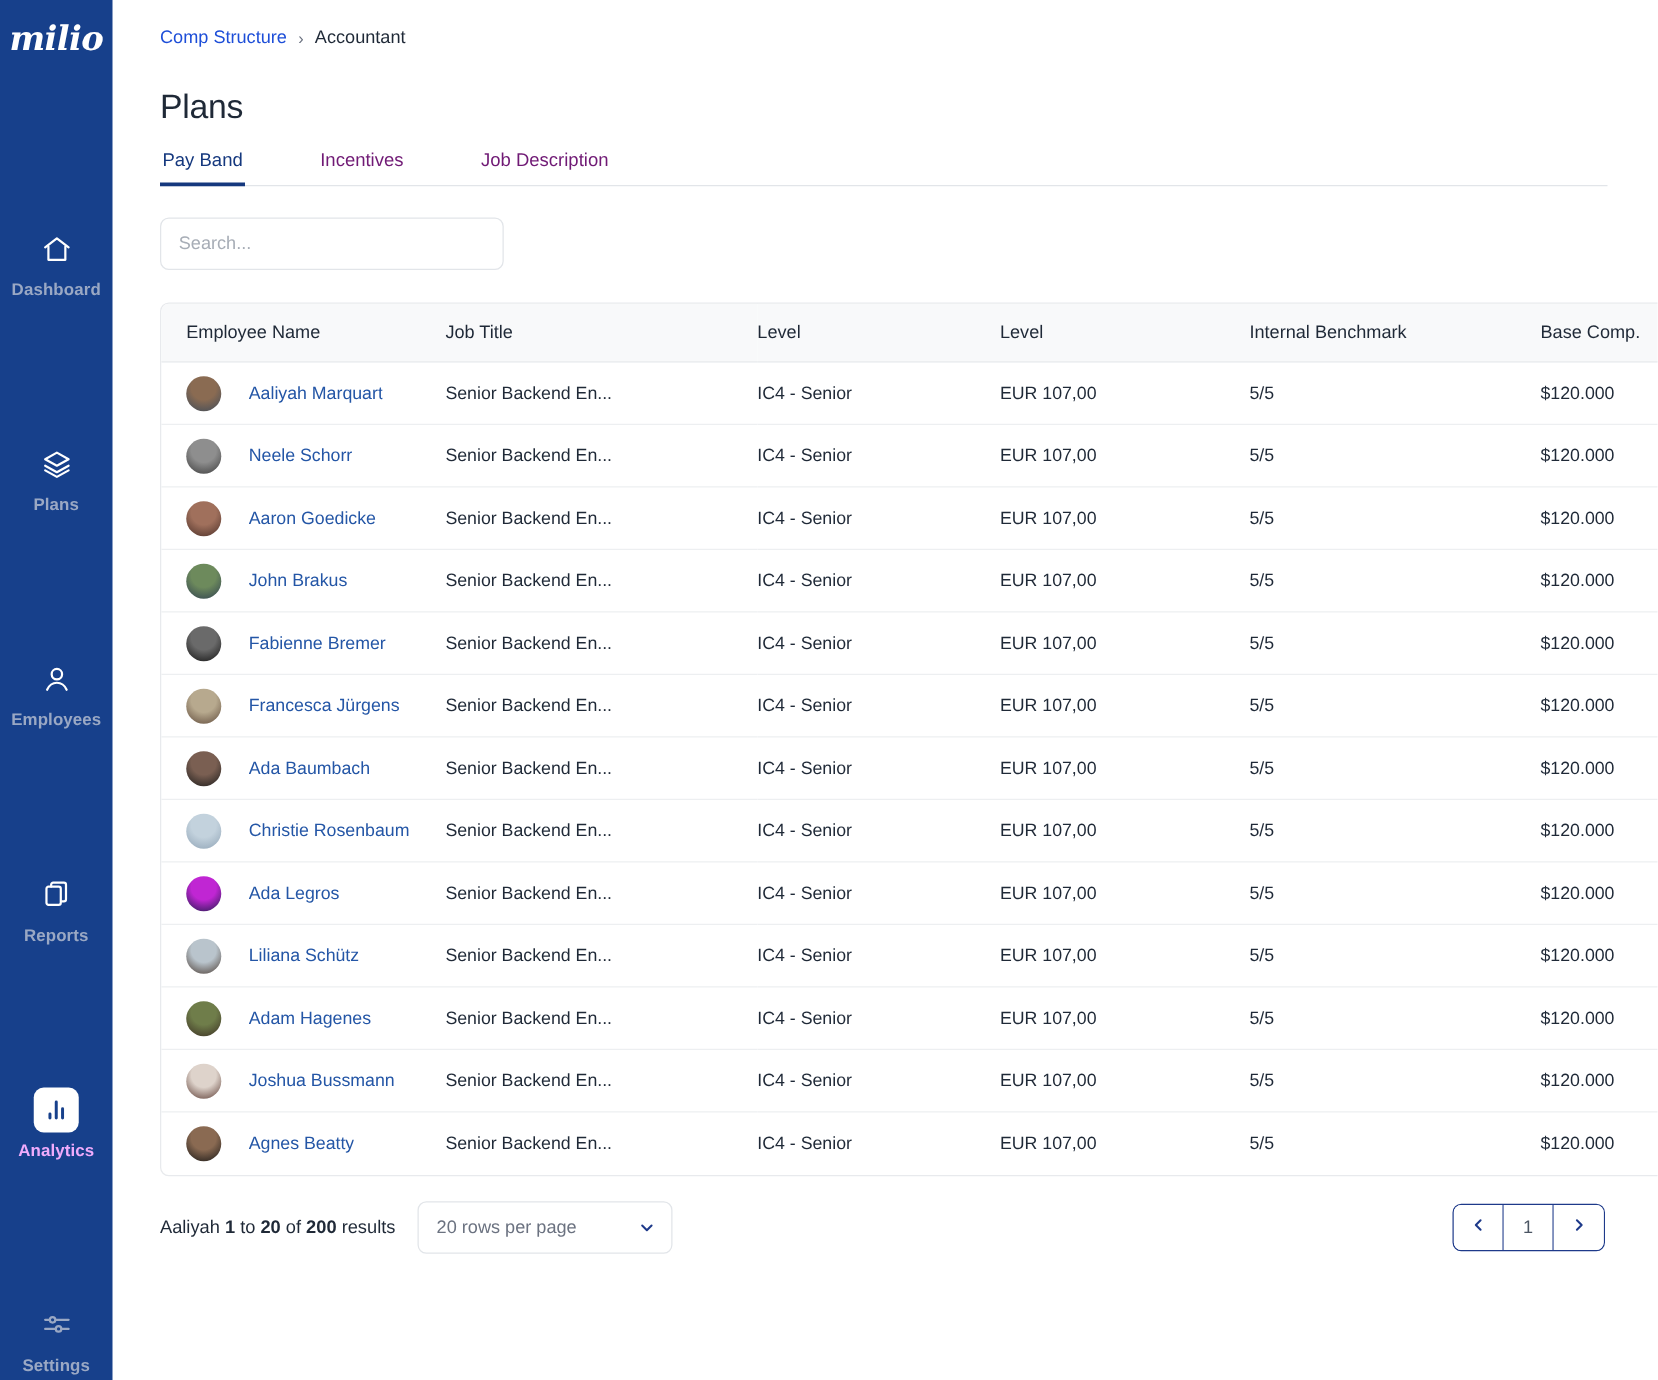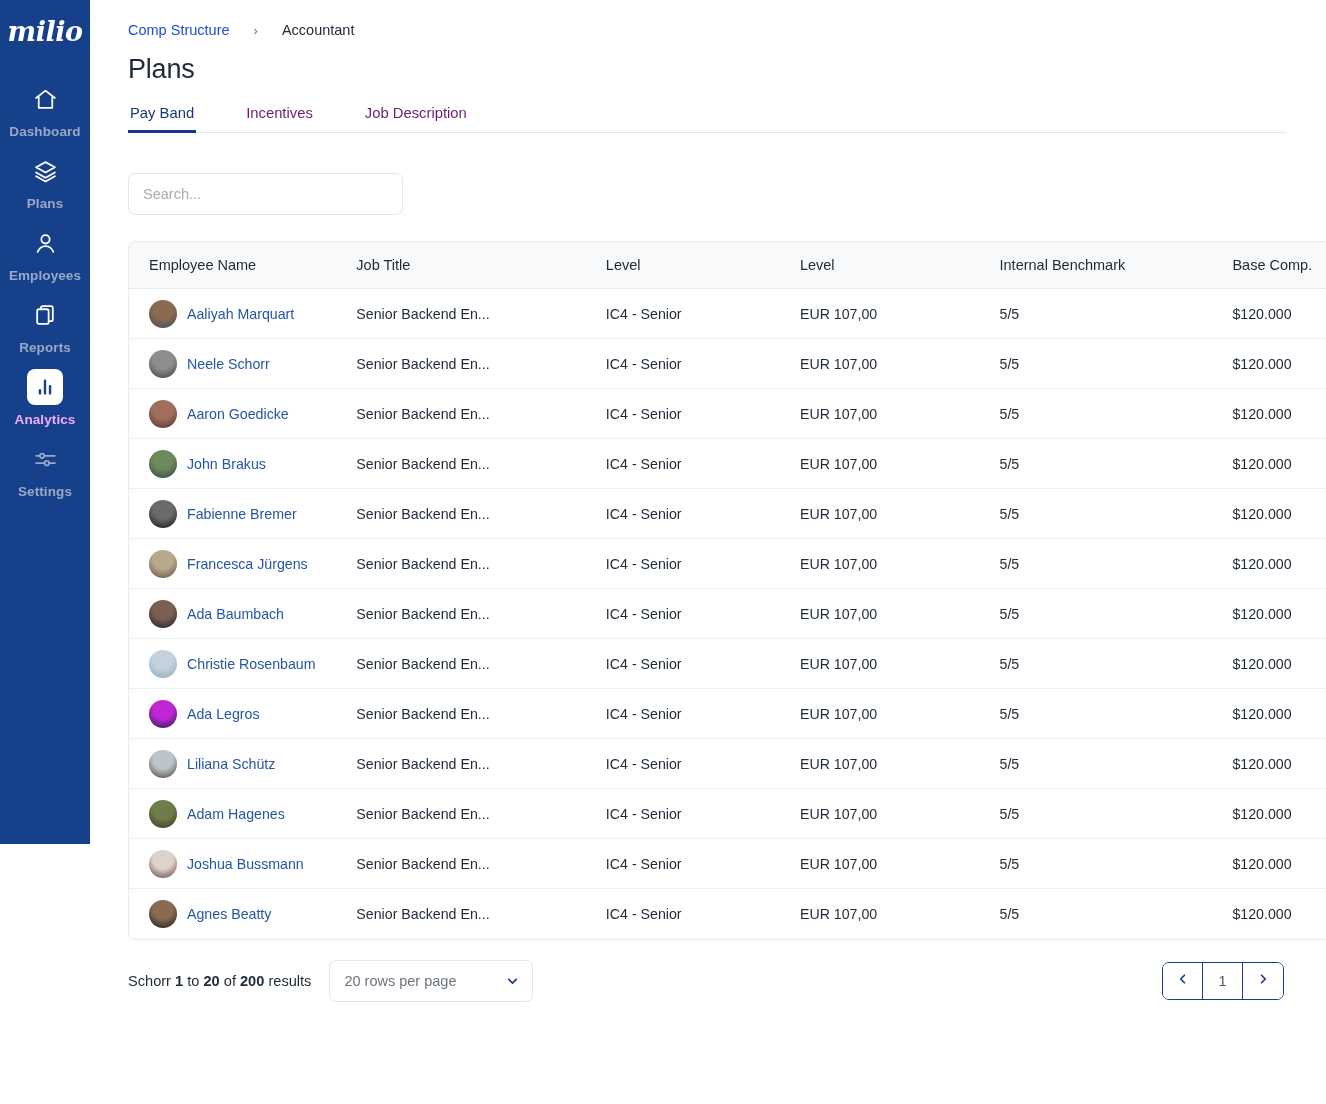--- a/index.html
+++ b/index.html
@@ -6,25 +6,26 @@
   html, body {
     width: 1326px; height: 1104px;
     background: #ffffff;
     font-family: "Liberation Sans", sans-serif;
     overflow: hidden;
   }
   .app { display: flex; width: 1326px; height: 1104px; }
 
   
   .sidebar {
-    width: 90px; height: 844px;
+    width: 90px; height: 1104px;
     background: #17408B;
     display: flex; flex-direction: column;
     align-items: center;
     flex: 0 0 90px;
+    justify-content: space-between;
   }
   .logo {
     margin-top: 16px; margin-bottom: 24px;
     color: #ffffff;
     font-family: "DejaVu Serif", serif;
     font-style: italic;
     font-size: 27px;
     font-weight: 700;
     letter-spacing: -0.5px;
     user-select: none;
@@ -53,40 +54,40 @@
   }
   .nav-item.active .nav-label { color: #f0abfc; }
 
   
   .main {
     flex: 1 1 auto;
     padding: 22px 40px 0 38px;
     min-width: 0;
   }
   .breadcrumb {
-    display: flex; align-items: center; gap: 24px;
+    display: flex; align-items: center; gap: 9px;
     font-size: 14.5px;
-    margin-bottom: 16px;
+    margin-bottom: 32px;
   }
   .crumb-link { color: #1D4ED8; cursor: pointer; }
   .crumb-sep { color: #6B7280; font-size: 13px; }
   .crumb-current { color: #1F2937; }
 
   .page-title {
     font-size: 27px;
     color: #1F2937;
     font-weight: 400;
     margin-bottom: 16px;
     letter-spacing: -0.2px;
   }
 
   .tabs {
-    display: flex; gap: 8px;
+    display: flex; gap: 18px;
     border-bottom: 1px solid #E2E5E9;
-    margin-bottom: 40px;
+    margin-bottom: 25px;
   }
   .tab {
     font-size: 14.8px;
     color: #701a75;
     padding: 4px 2px 11px 2px;
     margin-right: 40px;
     cursor: pointer;
     position: relative;
     white-space: nowrap;
   }
@@ -146,21 +147,21 @@
   tbody tr:last-child td { border-bottom: none; }
 
   col.c-name { width: 205px; }
   col.c-job  { width: 225px; }
   col.c-lvl1 { width: 175px; }
   col.c-lvl2 { width: 180px; }
   col.c-bench{ width: 210px; }
   col.c-base { width: 161px; }
 
   th.c1, td.c1 { padding-left: 20px; }
-  .name-cell { display: flex; align-items: center; gap: 10px; }
+  .name-cell { display: flex; align-items: center; gap: 22px; }
   .avatar {
     width: 28px; height: 28px;
     border-radius: 50%;
     flex: 0 0 28px;
     background-size: cover;
     background-position: center;
   }
   .emp-name {
     color: #2456A6;
     font-size: 14.2px;
@@ -506,21 +507,21 @@
               <td>EUR 107,00</td>
               <td>5/5</td>
               <td>$120.000</td>
             </tr>
           </tbody>
       </table>
     </div>
 
     <div class="footer">
       <div class="showing">
-        <span>Schorr</span>
+        <span>Aaliyah</span>
         <b>1</b>
         <span>to</span>
         <b>20</b>
         <span>of</span>
         <b>200</b>
         <span>results</span>
       </div>
 
       <div class="rows-select">
         <select id="rowsSelect"><option value="20 rows per page">20 rows per page</option></select>

